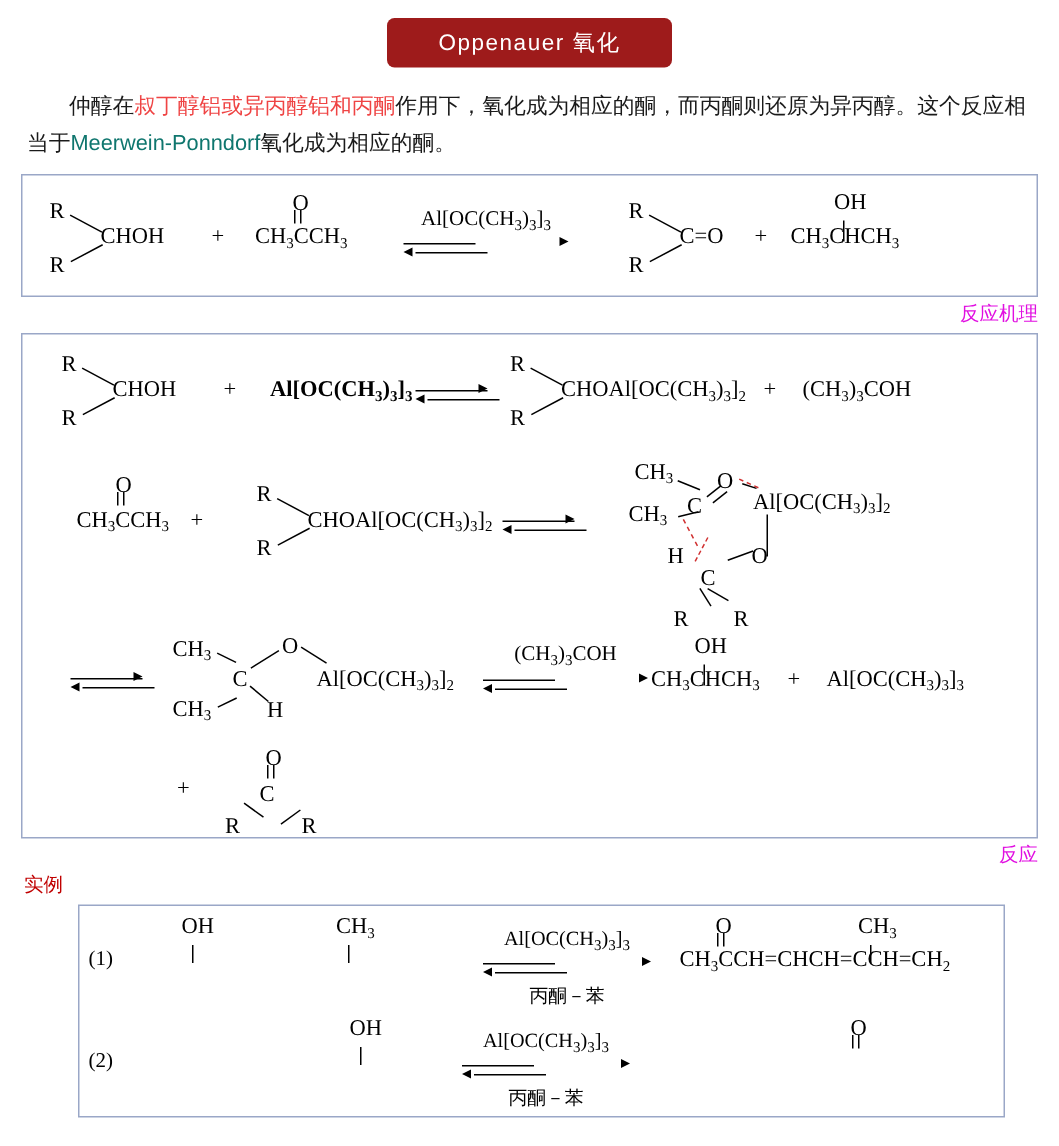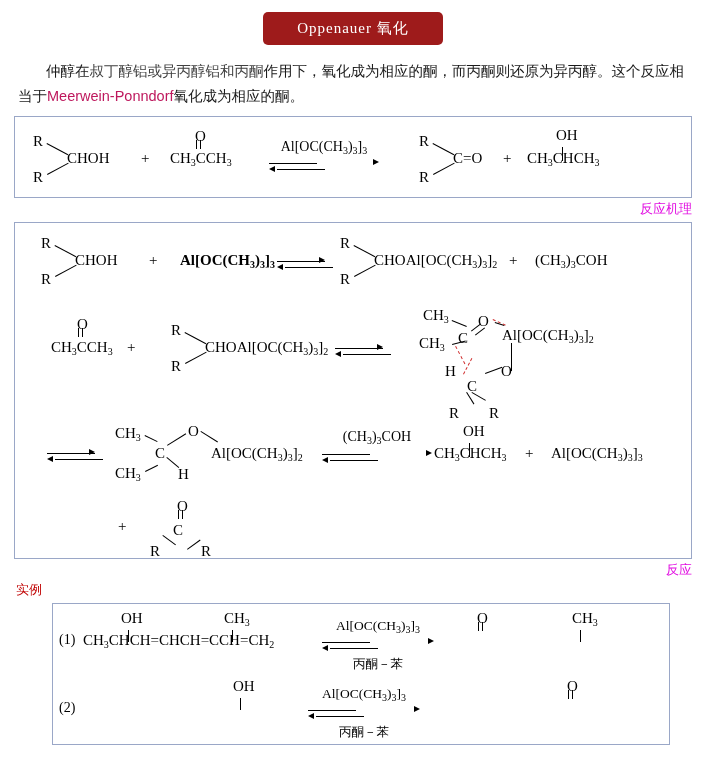--- a/index.html
+++ b/index.html
@@ -12,37 +12,37 @@
     overflow:hidden;
   }
   .title-wrap{
     text-align:center;
     padding-top:12px;
   }
   .title-badge{
     display:inline-block;
     background:#9e1b1b;
     color:#ffffff;
-    font-family:Liberation Serif, serif;
+    font-family:Liberation Sans, sans-serif;
     font-size:15px;
     letter-spacing:1px;
     padding:7px 34px;
     border-radius:5px;
     text-align:right;
   }
   .intro{
     margin:14px 18px 6px 18px;
     font-family:"Liberation Sans", sans-serif;
     font-size:14.5px;
     line-height:1.75;
     text-indent:28px;
     color:#1a1a1a;
   }
-  .intro .red{color:#404040;}
-  .intro .blue{color:#be185d;}
+  .intro .red{color:#ef4444;}
+  .intro .blue{color:#0f766e;}
   .box{
     border:1px solid #9aa7c7;
     margin:4px 14px 0 14px;
     background:#fff;
     position:relative;
   }
   .box-main{height:80px;}
   .box-mech{height:335px;}
   .box-ex{height:140px;margin-left:52px;margin-right:36px;}
   .side-label{
@@ -230,35 +230,35 @@
 <div class="side-label">反应</div>
 <div class="side-label left">实例</div>
 
 <div class="box box-ex">
 
   <div class="abs num" style="left:6px;top:28px;">(1)</div>
   <div class="abs chem" style="left:68px;top:6px;">OH</div>
   <div class="abs bond" style="left:76px;top:26px;width:12px;transform:rotate(90deg);"></div>
   <div class="abs chem" style="left:171px;top:6px;">CH<span class="sub">3</span></div>
   <div class="abs bond" style="left:180px;top:26px;width:12px;transform:rotate(90deg);"></div>
-  <div class="abs chem" style="left:30px;top:28px;">CH<span class="sub">3</span>CHCH=CHCH=CCH=CH<span class="sub">2</span></div>
 
   <div class="abs" style="left:262px;top:14px;width:126px;text-align:center;">
     <div class="chem" style="font-size:13.5px;">Al[OC(CH<span class="sub">3</span>)<span class="sub">3</span>]<span class="sub">3</span></div>
     <div class="eqarrow" style="width:112px;margin-top:2px;"><i class="h1" style="right:0;"></i><i class="h2"></i></div>
     <div style="font-family:'Liberation Sans',sans-serif;font-size:12.5px;margin-top:2px;">丙酮－苯</div>
   </div>
 
   <div class="abs chem" style="left:424px;top:6px;">O</div>
   <div class="abs dbl" style="left:424px;top:22px;">
       <span style="top:0;transform:rotate(90deg);left:-3px;width:9px;"></span>
       <span style="top:0;transform:rotate(90deg);left:1px;width:9px;"></span>
     </div>
   <div class="abs chem" style="left:519px;top:6px;">CH<span class="sub">3</span></div>
   <div class="abs bond" style="left:528px;top:26px;width:12px;transform:rotate(90deg);"></div>
+  <div class="abs chem" style="left:400px;top:28px;">CH<span class="sub">3</span>CCH=CHCH=CCH=CH<span class="sub">2</span></div>
 
   <div class="abs num" style="left:6px;top:96px;">(2)</div>
   <div class="abs chem" style="left:180px;top:74px;">OH</div>
   <div class="abs bond" style="left:188px;top:94px;width:12px;transform:rotate(90deg);"></div>
 
   <div class="abs" style="left:248px;top:82px;width:126px;text-align:center;">
     <div class="chem" style="font-size:13.5px;">Al[OC(CH<span class="sub">3</span>)<span class="sub">3</span>]<span class="sub">3</span></div>
     <div class="eqarrow" style="width:112px;margin-top:2px;"><i class="h1" style="right:0;"></i><i class="h2"></i></div>
     <div style="font-family:'Liberation Sans',sans-serif;font-size:12.5px;margin-top:2px;">丙酮－苯</div>
   </div>

